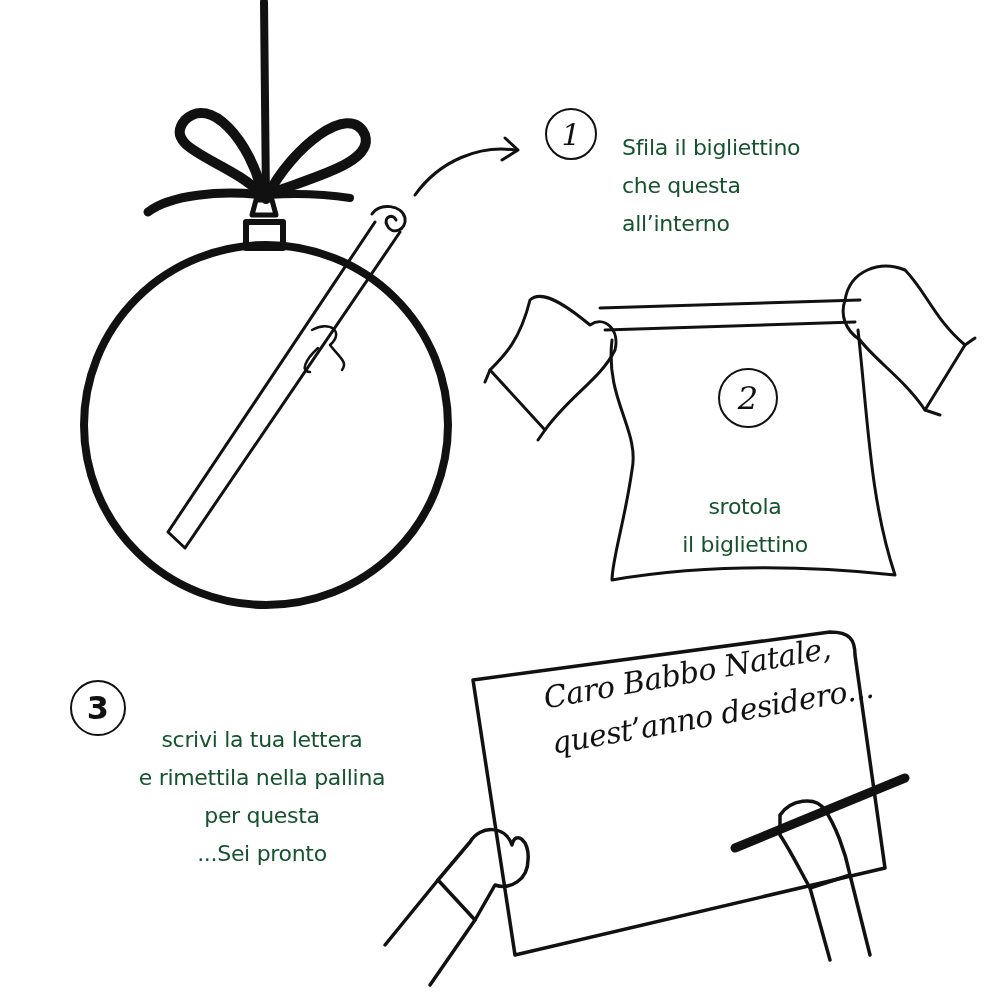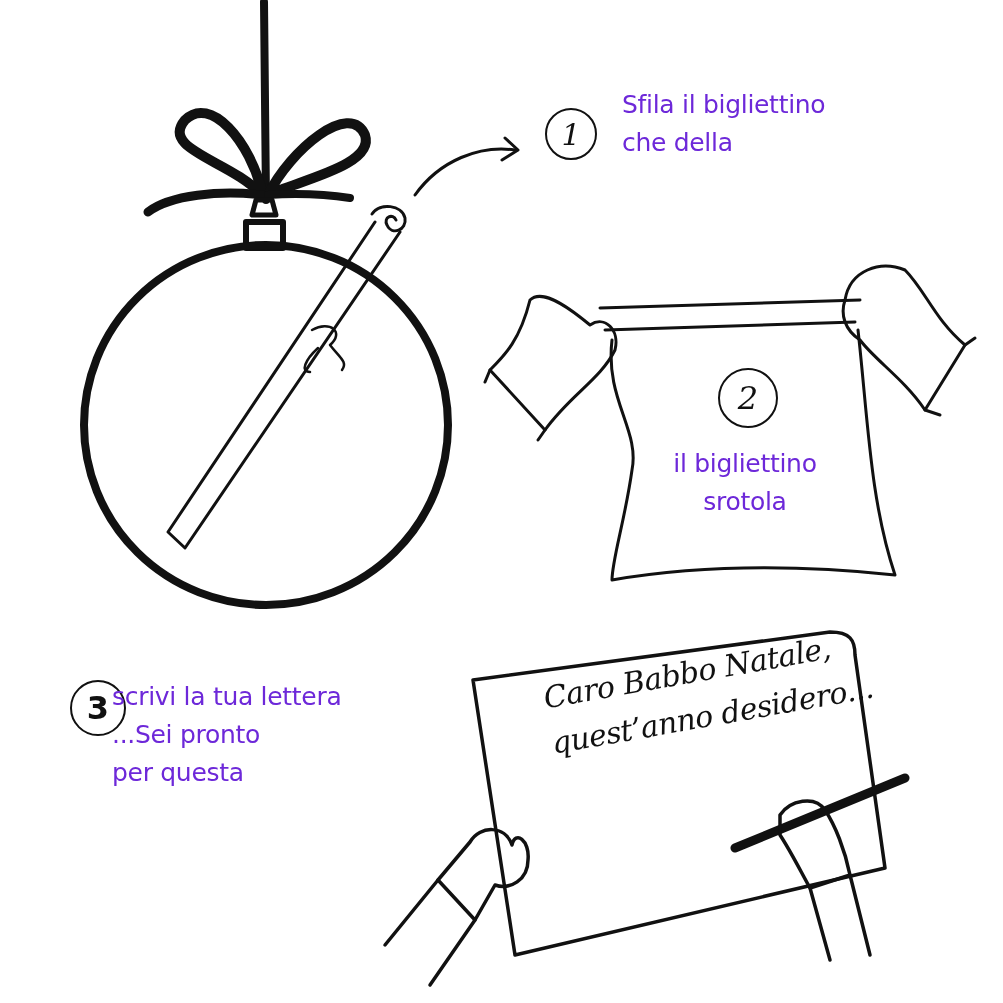--- a/index.html
+++ b/index.html
@@ -1,23 +1,23 @@
 <!DOCTYPE html>
 <html><head>
 <meta charset="utf-8">
 <style>
   html, body { margin: 0; padding: 0; background: #ffffff; }
   body { width: 1003px; height: 1003px; position: relative; overflow: hidden;
          font-family: "DejaVu Sans", sans-serif; color: #111; }
   svg.art { position: absolute; left: 0; top: 0; }
-  .txt { position: absolute; font-family: "DejaVu Sans", sans-serif; font-size: 25px;
-         line-height: 38px; color: #6d28d9; letter-spacing: -0.3px; }
+  .txt { position: absolute; font-family: "DejaVu Sans", sans-serif; font-size: 22px;
+         line-height: 38px; color: #14532d; letter-spacing: -0.3px; margin-top: 43px; }
   .step1 { left: 622px; top: 86px; text-align: left; }
   .step2 { left: 640px; top: 445px; width: 210px; text-align: center; }
-  .step3 { left: 112px; top: 678px; width: 300px; text-align: left; }
+  .step3 { left: 112px; top: 678px; width: 300px; text-align: center; }
   .line { display: block; white-space: nowrap; }
   .letter { position: absolute; left: 540px; top: 676px; transform: rotate(-10deg);
             transform-origin: left top; font-family: "DejaVu Serif", serif;
             font-style: italic; font-size: 30px; line-height: 46px; color: #111;
             letter-spacing: -0.5px; }
   .badge { position: absolute; border: 2px solid #111; border-radius: 50%;
            display: flex; align-items: center; justify-content: center;
            font-family: "DejaVu Serif", serif; color: #111; }
   .b1 { left: 545px; top: 108px; width: 48px; height: 48px; font-size: 30px; font-style: italic; }
   .b2 { left: 718px; top: 368px; width: 56px; height: 56px; font-size: 32px; font-style: italic; }
@@ -70,36 +70,38 @@
       <path d="M810 888 L830 960 M850 875 L870 955" stroke-width="3.5"></path>
     </g>
   </g>
 </svg>
 
 <div class="badge b1">
     <span>1</span>
   </div>
 <div class="txt step1">
   <span class="line">Sfila il bigliettino</span>
-  <span class="line">che della</span>
+  <span class="line">che questa</span>
+  <span class="line">all’interno</span>
 </div>
 
 <div class="badge b2">
     <span>2</span>
   </div>
 <div class="txt step2">
+  <span class="line">srotola</span>
   <span class="line">il bigliettino</span>
-  <span class="line">srotola</span>
 </div>
 
 <div class="badge b3">
     <span>3</span>
   </div>
 <div class="txt step3">
   <span class="line">scrivi la tua lettera</span>
+  <span class="line">e rimettila nella pallina</span>
+  <span class="line">per questa</span>
   <span class="line">...Sei pronto</span>
-  <span class="line">per questa</span>
 </div>
 
 <div class="letter">
   <span class="line">Caro Babbo Natale,</span>
   <span class="line">quest’anno desidero...</span>
 </div>
 
 </body></html>

